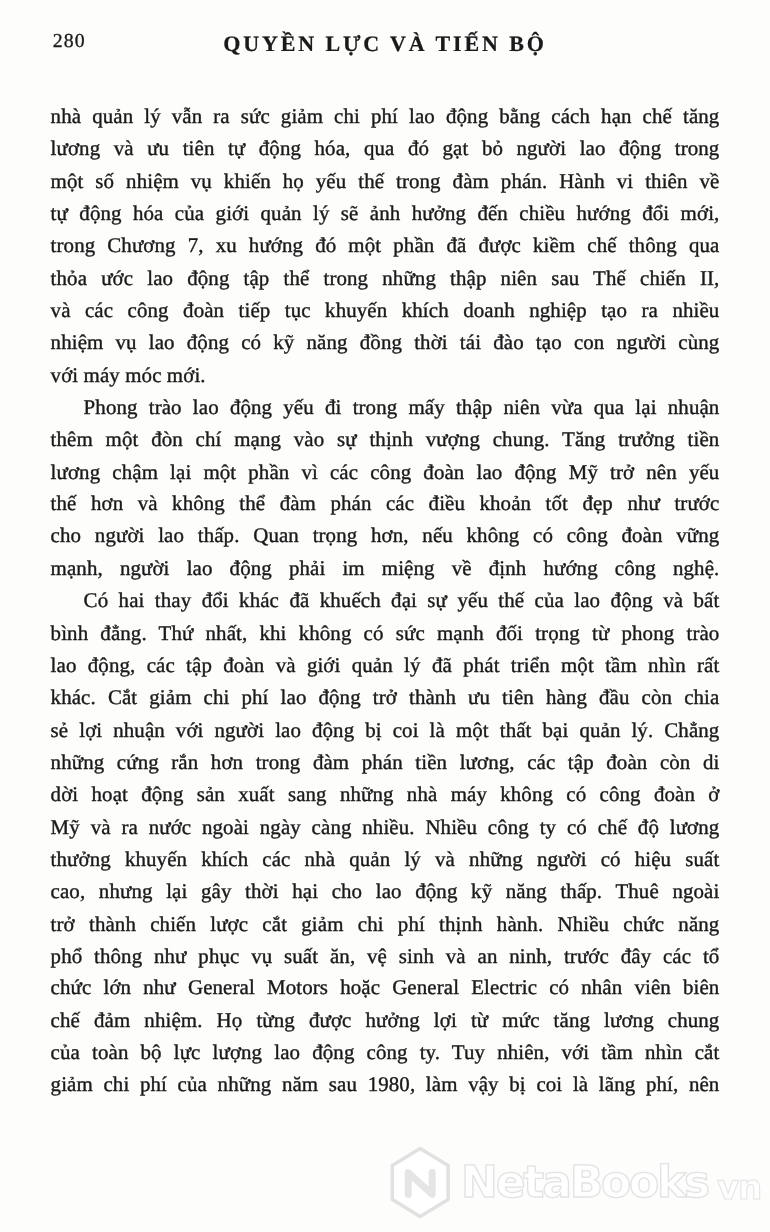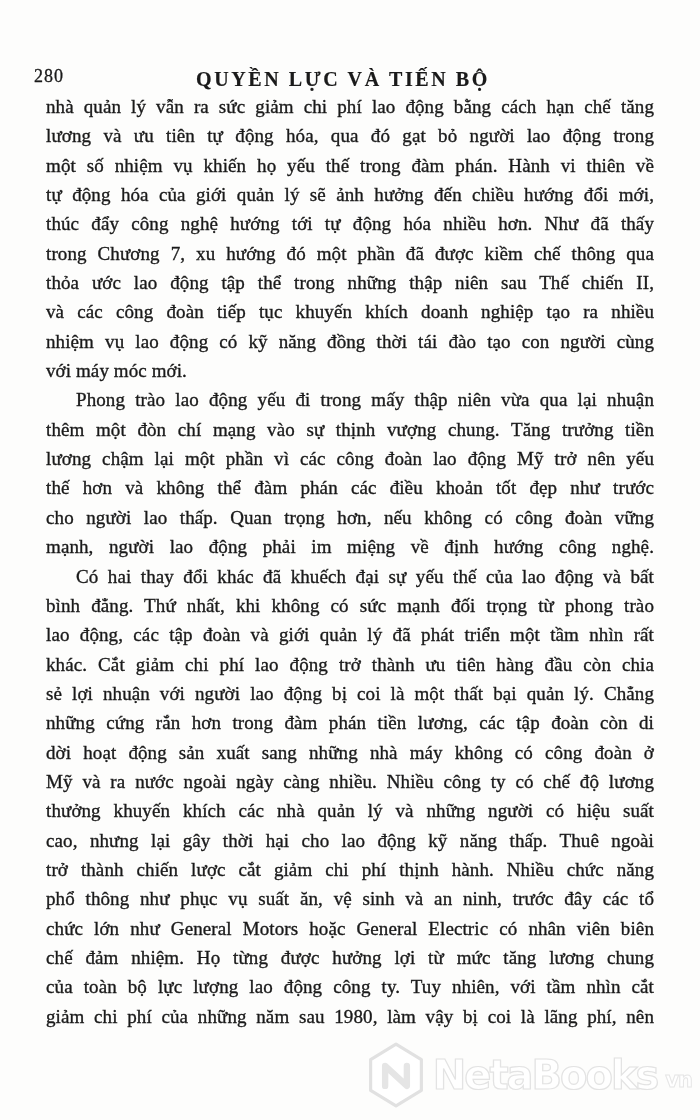--- a/index.html
+++ b/index.html
@@ -8,23 +8,22 @@
     width: 700px;
     height: 1120px;
     background: #fdfdfc;
     overflow: hidden;
     font-family: "Liberation Serif", "DejaVu Serif", serif;
     color: #1a1a1a;
   }
   
   .running-header {
     position: absolute;
-    top: 26px; left: 32px; right: 46px;
+    top: 26px; left: 46px; right: 46px;
     height: 24px;
-    margin-top: 39px;
   }
   .pagenum {
     position: absolute;
     left: 2px; top: 1px;
     font-size: 18px;
     letter-spacing: 1px;
     -webkit-text-stroke: 0.3px #1a1a1a;
   }
   .running-title {
     display: block;
@@ -68,21 +67,21 @@
     font-size: 40px;
     letter-spacing: -2px;
     color: #ffffff;
     -webkit-text-stroke: 1.2px #e3e3e3;
     text-shadow: 0 0 1px #ededed;
     line-height: 1;
   }
   .wm-tld {
     font-family: "DejaVu Sans", "Liberation Sans", sans-serif;
     font-weight: bold;
-    font-size: 21px;
+    font-size: 31px;
     letter-spacing: -1px;
     color: #ffffff;
     -webkit-text-stroke: 1px #e6e6e6;
     text-shadow: 0 0 1px #efefef;
     line-height: 1;
     align-self: center;
     margin-top: 10px;
   }
 </style>
 </head>
@@ -93,21 +92,20 @@
   <header class="running-header">
     <span class="pagenum">280</span>
     <span class="running-title">QUYỀN LỰC VÀ TIẾN BỘ</span>
   </header>
 
   <main class="body-text">
       <div class="line">nhà quản lý vẫn ra sức giảm chi phí lao động bằng cách hạn chế tăng</div>
       <div class="line">lương và ưu tiên tự động hóa, qua đó gạt bỏ người lao động trong</div>
       <div class="line">một số nhiệm vụ khiến họ yếu thế trong đàm phán. Hành vi thiên về</div>
       <div class="line">tự động hóa của giới quản lý sẽ ảnh hưởng đến chiều hướng đổi mới,</div>
-      <div class="line">thúc đẩy công nghệ hướng tới tự động hóa nhiều hơn. Như đã thấy</div>
       <div class="line">trong Chương 7, xu hướng đó một phần đã được kiềm chế thông qua</div>
       <div class="line">thỏa ước lao động tập thể trong những thập niên sau Thế chiến II,</div>
       <div class="line">và các công đoàn tiếp tục khuyến khích doanh nghiệp tạo ra nhiều</div>
       <div class="line">nhiệm vụ lao động có kỹ năng đồng thời tái đào tạo con người cùng</div>
       <div class="line endleft">với máy móc mới.</div>
       <div class="line indent">Phong trào lao động yếu đi trong mấy thập niên vừa qua lại nhuận</div>
       <div class="line">thêm một đòn chí mạng vào sự thịnh vượng chung. Tăng trưởng tiền</div>
       <div class="line">lương chậm lại một phần vì các công đoàn lao động Mỹ trở nên yếu</div>
       <div class="line">thế hơn và không thể đàm phán các điều khoản tốt đẹp như trước</div>
       <div class="line">cho người lao thấp. Quan trọng hơn, nếu không có công đoàn vững</div>

